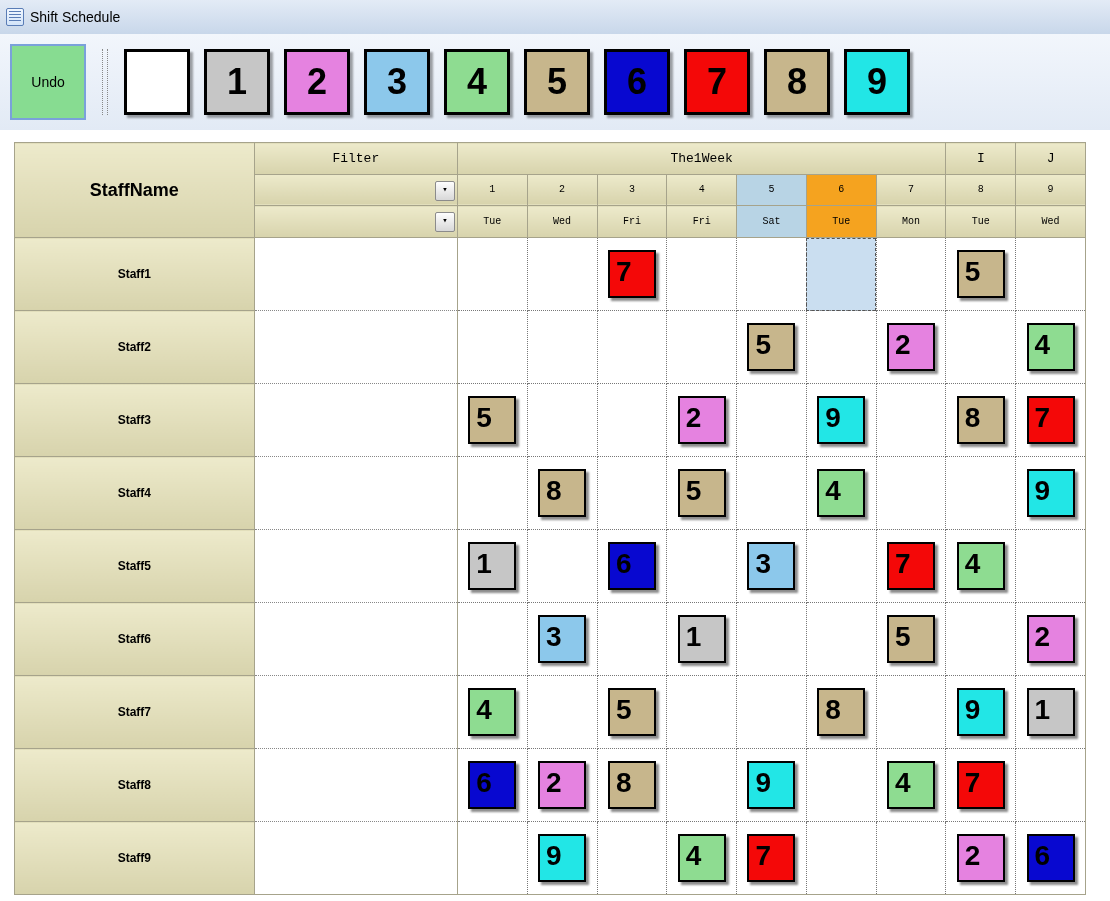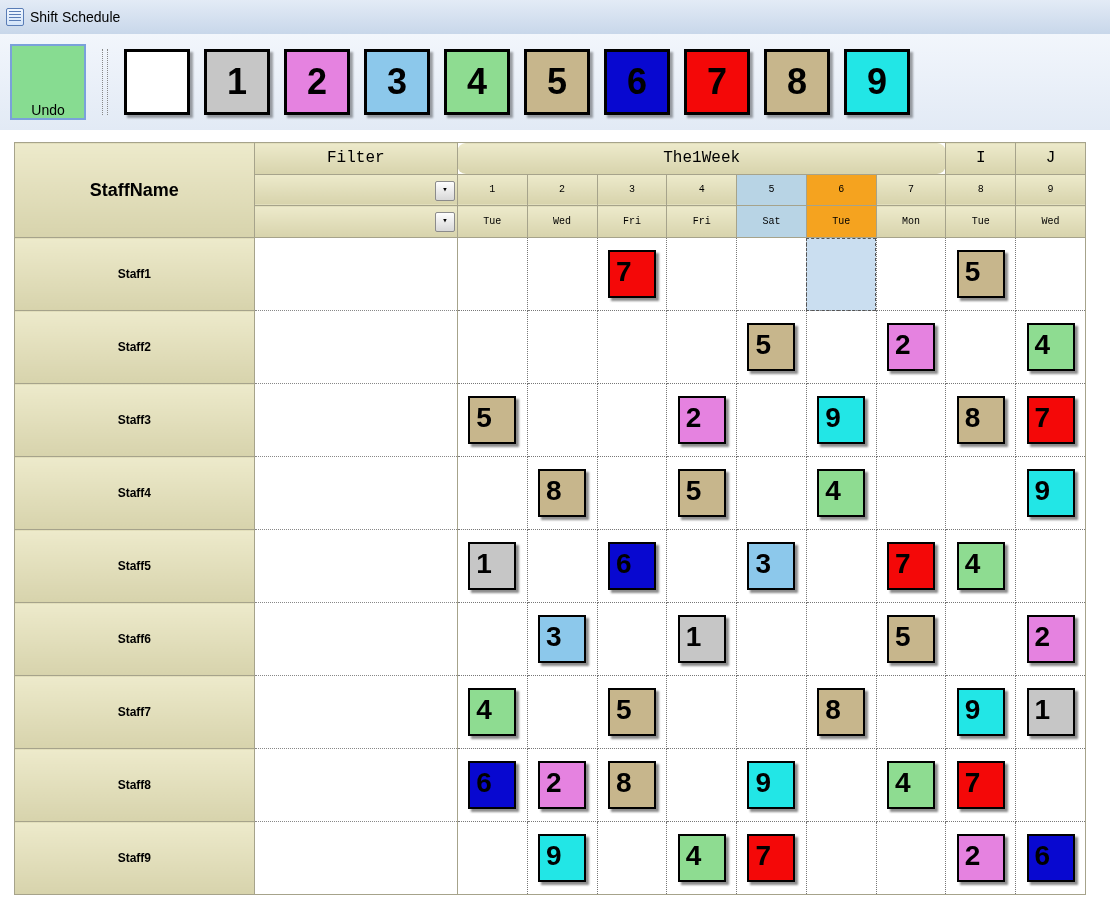--- a/index.html
+++ b/index.html
@@ -2,34 +2,34 @@
 <html><head>
 <meta charset="utf-8">
 <style>
 html,body{margin:0;padding:0;font-family:Verdana,Arial,sans-serif;background:#fff;}
 .window{width:1110px;height:901px;overflow:hidden;}
 .titlebar{height:34px;background:linear-gradient(#e3ebf6,#c8d7ea);display:flex;align-items:center;padding:0 6px;font-size:14px;color:#000;}
 .title-icon{width:16px;height:16px;border:1px solid #5a7db6;background:linear-gradient(#f0f7ff,#d3e4f9);margin-right:6px;border-radius:2px;position:relative;}
 .title-icon::after{content:"";position:absolute;left:2px;right:2px;top:2px;bottom:2px;background:repeating-linear-gradient(#5a7db6 0 1px,transparent 1px 3px);}
 .toolbar{height:96px;background:linear-gradient(#f2f6fc,#e2eaf5);display:flex;align-items:center;padding:0 10px;gap:16px;}
 .urgroup{display:flex;gap:14px;}
-.ur-btn{width:72px;height:72px;border:2px solid #7aa1da;display:flex;align-items:flex-end;justify-content:center;font-size:14px;cursor:pointer;}
+.ur-btn{width:72px;height:72px;border:2px solid #7aa1da;display:flex;align-items:center;justify-content:center;font-size:14px;cursor:pointer;}
 .undo{background:#87dc91;}
 .redo{background:#f6c2cc;}
 .vdiv{width:4px;height:66px;border-left:1px dotted #888;border-right:1px dotted #888;}
 .palette{display:flex;gap:14px;}
 .pal{width:60px;height:60px;border:3px solid #000;display:flex;align-items:center;justify-content:center;font-size:36px;font-weight:bold;cursor:pointer;box-shadow:3px 3px 2px rgba(0,0,0,.35);}
 .grid-wrap{padding:12px 14px;}
 .grid{width:1072px;border-collapse:collapse;}
 .grid td,.grid th{padding:0;}
 .hbev{background:linear-gradient(#edeacb,#d7d3ac);}
 .corner{width:236px;height:94px;border:1px solid #a6a38b;font-weight:bold;font-size:18px;text-align:center;}
-.subhead{border:1px solid #a6a38b;height:30px;font-family:"Courier New",monospace;font-size:16px;text-align:center;}
+.subhead{border:1px solid #a6a38b;height:30px;font-family:"Courier New",monospace;font-size:13px;text-align:center;}
 .filterh{width:200px;}
-.weekh{height:30px;border-radius:9px;}
+.weekh{height:30px;}
 .hrow2 td{height:30px;border:1px solid #a6a38b;font-family:"Courier New",monospace;font-size:10px;text-align:center;}
 .hrow3 td{height:30px;border:1px solid #a6a38b;font-family:"Courier New",monospace;font-size:10px;text-align:center;}
 .daycol{width:68px;}
 .sat{background:#b8d4e5 !important;}
 .sun{background:#f5a31f !important;}
 .ddwrap{position:relative;}
 .ddbtn{position:absolute;right:2px;top:6px;width:18px;height:18px;background:linear-gradient(#fefefe,#d8d8d8);border:1px solid #8b8b8b;border-radius:2px;font-size:9px;line-height:16px;text-align:center;cursor:pointer;}
 .datacell{width:68px;height:72px;border-left:1px dotted #777;border-right:1px dotted #777;border-bottom:1px dotted #777;vertical-align:middle;text-align:center;}
 .staffcell{width:236px;height:72px;border:1px solid #a6a38b;font-weight:bold;font-size:12px;text-align:center;}
 .filtcell{width:200px;height:72px;border-left:1px solid #a6a38b;border-right:1px solid #a6a38b;border-bottom:1px dotted #888;}

